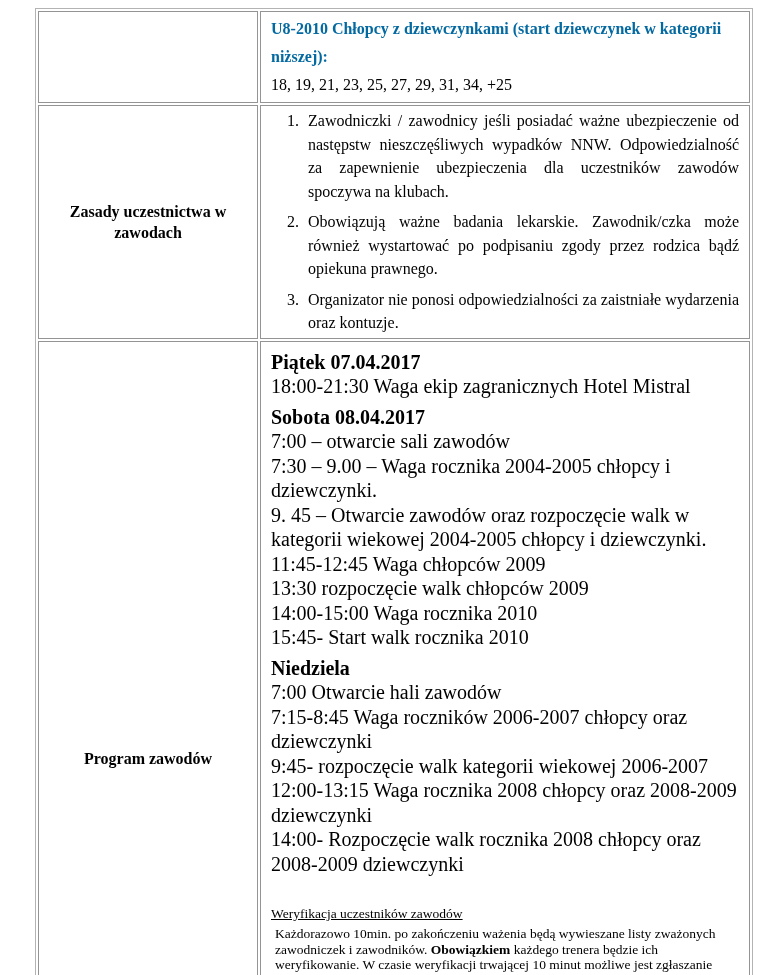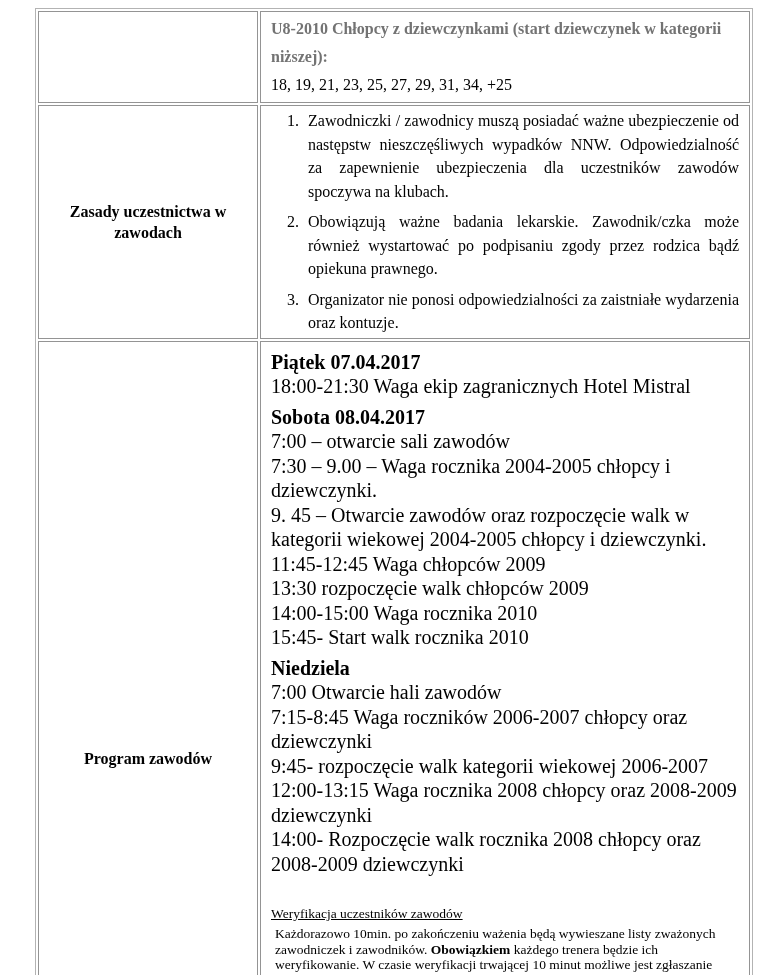--- a/index.html
+++ b/index.html
@@ -36,21 +36,21 @@
     font-size: 16px;
     line-height: 21px;
     padding: 4px 24px;
   }
   
   .header-title {
     display: block;
     font-weight: bold;
     font-size: 16px;
     line-height: 28px;
-    color: #737373;
+    color: #0369a1;
   }
   .header-weights {
     display: block;
     font-size: 16px;
     line-height: 28px;
   }
   td.cat-cell { height: 54px; }
 
   
   td.rules-cell { height: 152px; vertical-align: middle; }
@@ -111,21 +111,21 @@
       <td class="cat-cell">
         <span class="header-title">U8-2010 Chłopcy z dziewczynkami (start dziewczynek w kategorii niższej):</span>
         <span class="header-weights">18, 19, 21, 23, 25, 27, 29, 31, 34, +25</span>
       </td>
     </tr>
 
     <tr>
       <td class="label-cell">Zasady uczestnictwa w zawodach</td>
       <td class="rules-cell">
         <ol class="rules-list">
-              <li>Zawodniczki / zawodnicy muszą posiadać ważne ubezpieczenie od następstw nieszczęśliwych wypadków NNW. Odpowiedzialność za zapewnienie ubezpieczenia dla uczestników zawodów spoczywa na klubach.</li>
+              <li>Zawodniczki / zawodnicy jeśli posiadać ważne ubezpieczenie od następstw nieszczęśliwych wypadków NNW. Odpowiedzialność za zapewnienie ubezpieczenia dla uczestników zawodów spoczywa na klubach.</li>
               <li>Obowiązują ważne badania lekarskie. Zawodnik/czka może również wystartować po podpisaniu zgody przez rodzica bądź opiekuna prawnego.</li>
               <li>Organizator nie ponosi odpowiedzialności za zaistniałe wydarzenia oraz kontuzje.</li>
             </ol>
       </td>
     </tr>
 
     <tr>
       <td class="label-cell">Program zawodów</td>
       <td class="program-cell">
         <div class="sched">

